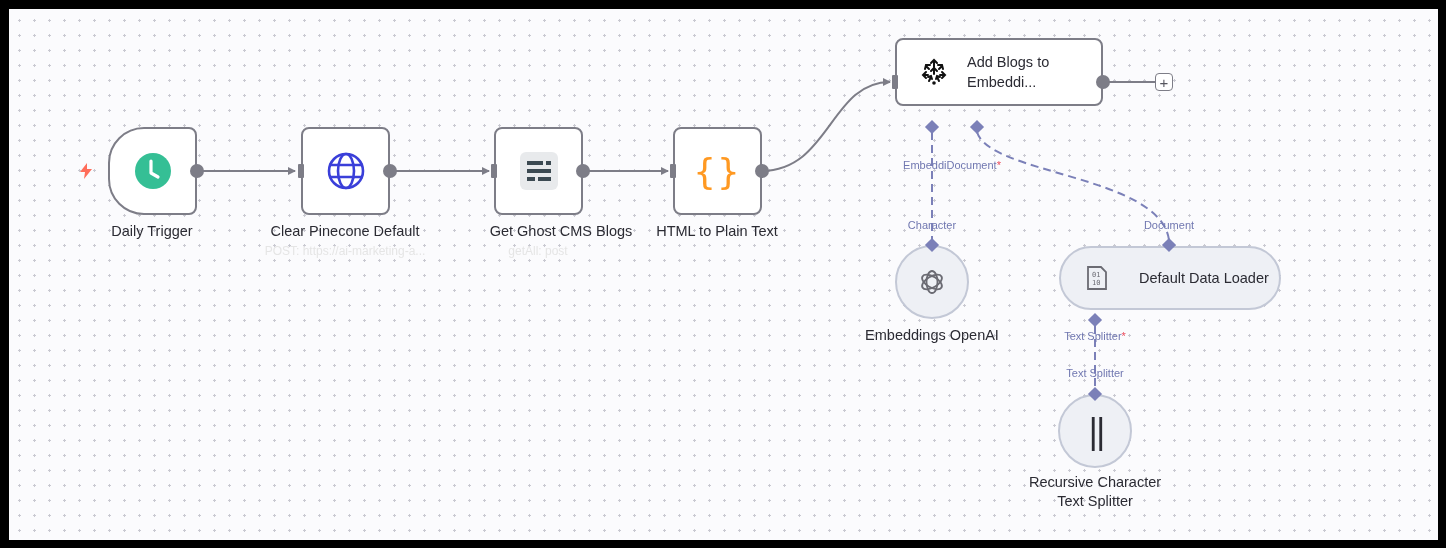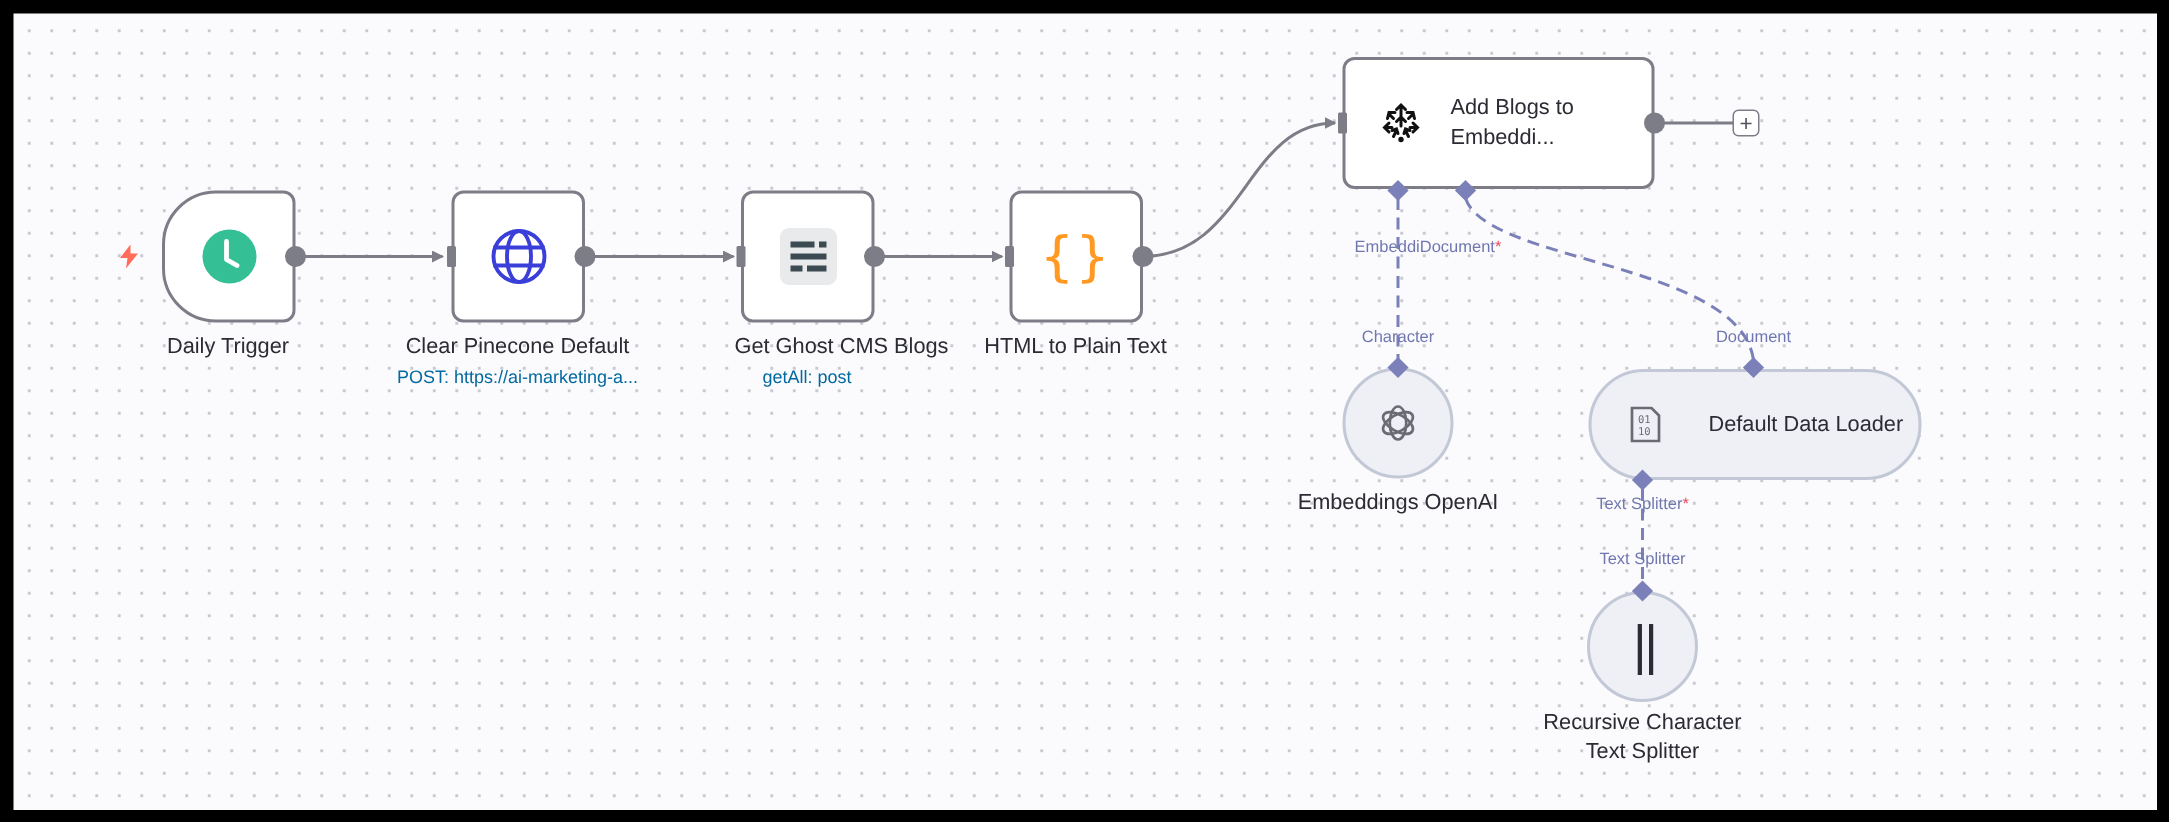--- a/index.html
+++ b/index.html
@@ -30,21 +30,21 @@
     .pill {
       position: absolute; box-sizing: border-box; background: #eef0f5;
       border: 2px solid #c3c8d6; border-radius: 37px;
       display: flex; align-items: center;
     }
     .label {
       position: absolute; text-align: center; font-size: 14.5px; color: #2b2b33;
       transform: translateX(-50%); white-space: nowrap; line-height: 19px;
     }
     .subtitle {
-      position: absolute; text-align: center; font-size: 12px; color: #0369a1;
+      position: absolute; text-align: center; font-size: 12px; color: #e5e5e5;
       transform: translateX(-50%); white-space: nowrap;
     }
     .port-label {
       position: absolute; font-size: 11px; color: #7077b0; white-space: nowrap;
       transform: translateX(-50%);
     }
     .req { color: #ea4b5b; }
     .handle-out {
       position: absolute; width: 14px; height: 14px; border-radius: 50%;
       background: #7d7d87; transform: translate(-50%, -50%);
@@ -129,21 +129,21 @@
 <div class="label" style="left:561px;top:222px;">Get Ghost CMS Blogs</div>
 <div class="subtitle" style="left:538px;top:244px;">getAll: post</div>
 
 <div class="node" style="left:673px;top:127px;width:89px;height:88px;">
   <span style="color:#ff9922;font-size:36px;font-family:'DejaVu Sans Mono',monospace;letter-spacing:2px;">{}</span>
 </div>
 <div class="handle-in" style="left:673px;top:171px;"></div>
 <div class="handle-out" style="left:762px;top:171px;"></div>
 <div class="label" style="left:717px;top:222px;">HTML to Plain Text</div>
 
-<div class="node" style="left:895px;top:38px;width:208px;height:88px;justify-content:flex-start;">
+<div class="node" style="left:895px;top:38px;width:208px;height:68px;justify-content:flex-start;">
   <svg style="margin-left:22px;" width="30" height="30" viewBox="0 0 30 30">
     <g stroke="#111" stroke-width="2" fill="none" stroke-linecap="round">
       <path d="M15 4 L15 10 M12 6 L15 3 L18 6"></path>
       <path d="M7 9 L10 12 M6 12 L7 8 L11 8"></path>
       <path d="M23 9 L20 12 M24 12 L23 8 L19 8"></path>
       <path d="M15 12 L15 17 M12 14 L15 11 L18 14"></path>
       <path d="M5 18 L9 18 M7 15 L4 18 L7 21"></path>
       <path d="M25 18 L21 18 M23 15 L26 18 L23 21"></path>
       <path d="M10 24 L12 20 M9 20 L12 19 L13 22"></path>
       <path d="M20 24 L18 20 M21 20 L18 19 L17 22"></path>
@@ -173,21 +173,21 @@
       <ellipse cx="14" cy="14" rx="5.5" ry="11" transform="rotate(0 14 14)"></ellipse>
       <ellipse cx="14" cy="14" rx="5.5" ry="11" transform="rotate(60 14 14)"></ellipse>
       <ellipse cx="14" cy="14" rx="5.5" ry="11" transform="rotate(120 14 14)"></ellipse>
     </g>
   </svg>
 </div>
 <div class="diamond" style="left:932px;top:245px;"></div>
 <div class="label" style="left:932px;top:326px;">Embeddings OpenAI</div>
 
 <div class="port-label" style="left:1169px;top:219px;">Document</div>
-<div class="pill" style="left:1059px;top:246px;width:222px;height:74px;">
+<div class="pill" style="left:1059px;top:246px;width:222px;height:64px;">
   <svg style="margin-left:25px;" width="22" height="26" viewBox="0 0 22 26">
     <path d="M2 2 L15 2 L20 7 L20 24 L2 24 Z" stroke="#6b6b73" stroke-width="1.8" fill="none"></path>
     <text x="6" y="12" font-size="7" font-family="DejaVu Sans Mono, monospace" fill="#6b6b73">01</text>
     <text x="6" y="20" font-size="7" font-family="DejaVu Sans Mono, monospace" fill="#6b6b73">10</text>
   </svg>
   <span class="node-title-inline" style="margin-left:31px;">Default Data Loader</span>
 </div>
 <div class="diamond" style="left:1169px;top:245px;"></div>
 <div class="diamond" style="left:1095px;top:320px;"></div>
 <div class="port-label" style="left:1095px;top:330px;">

